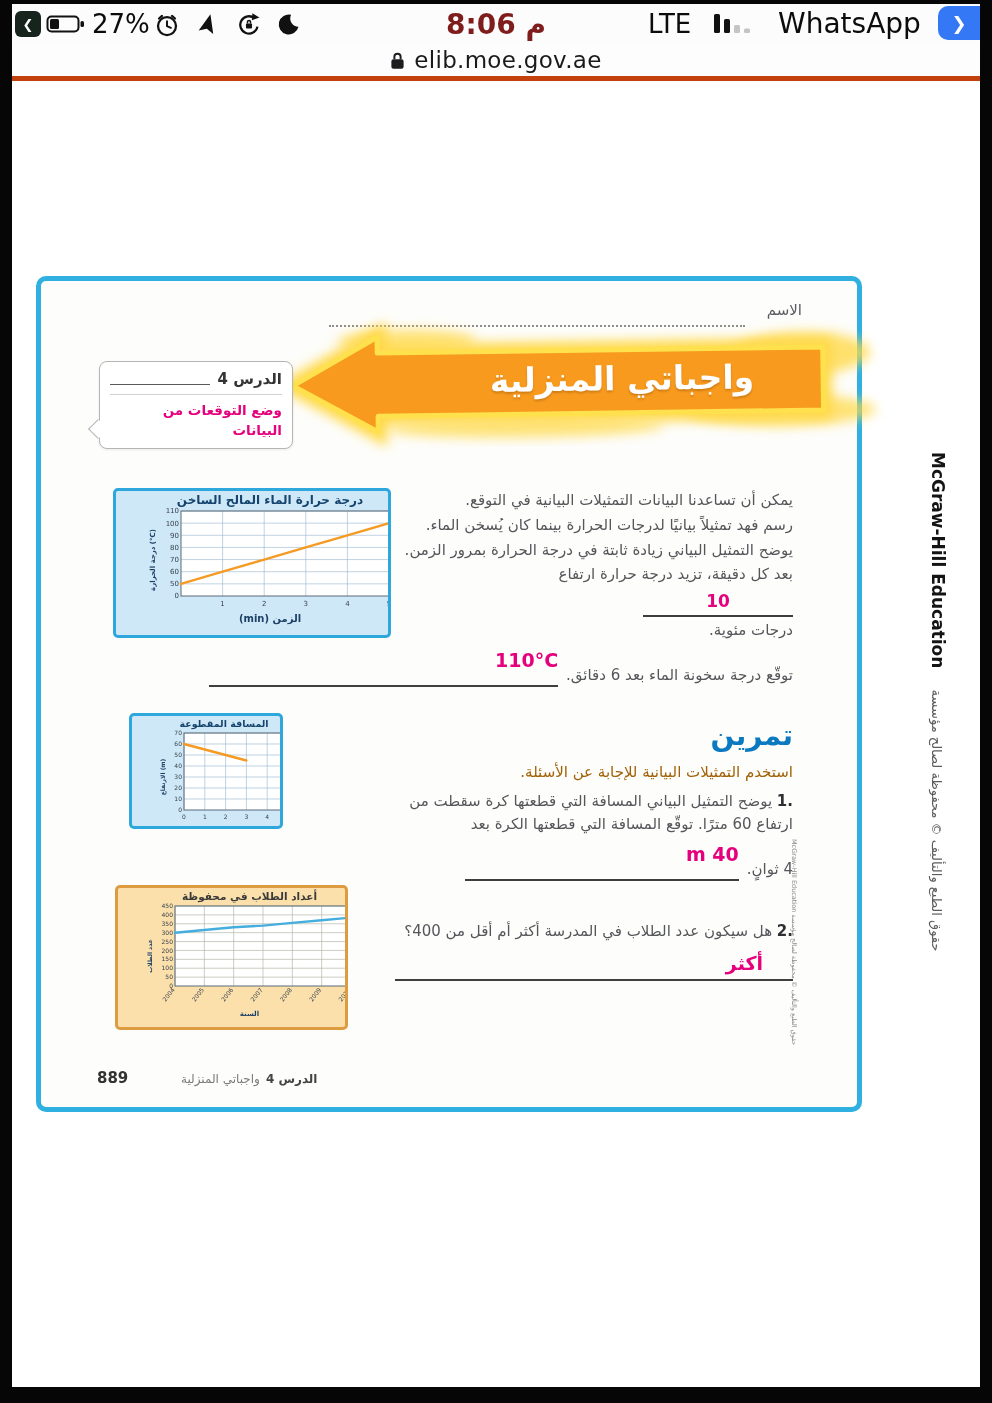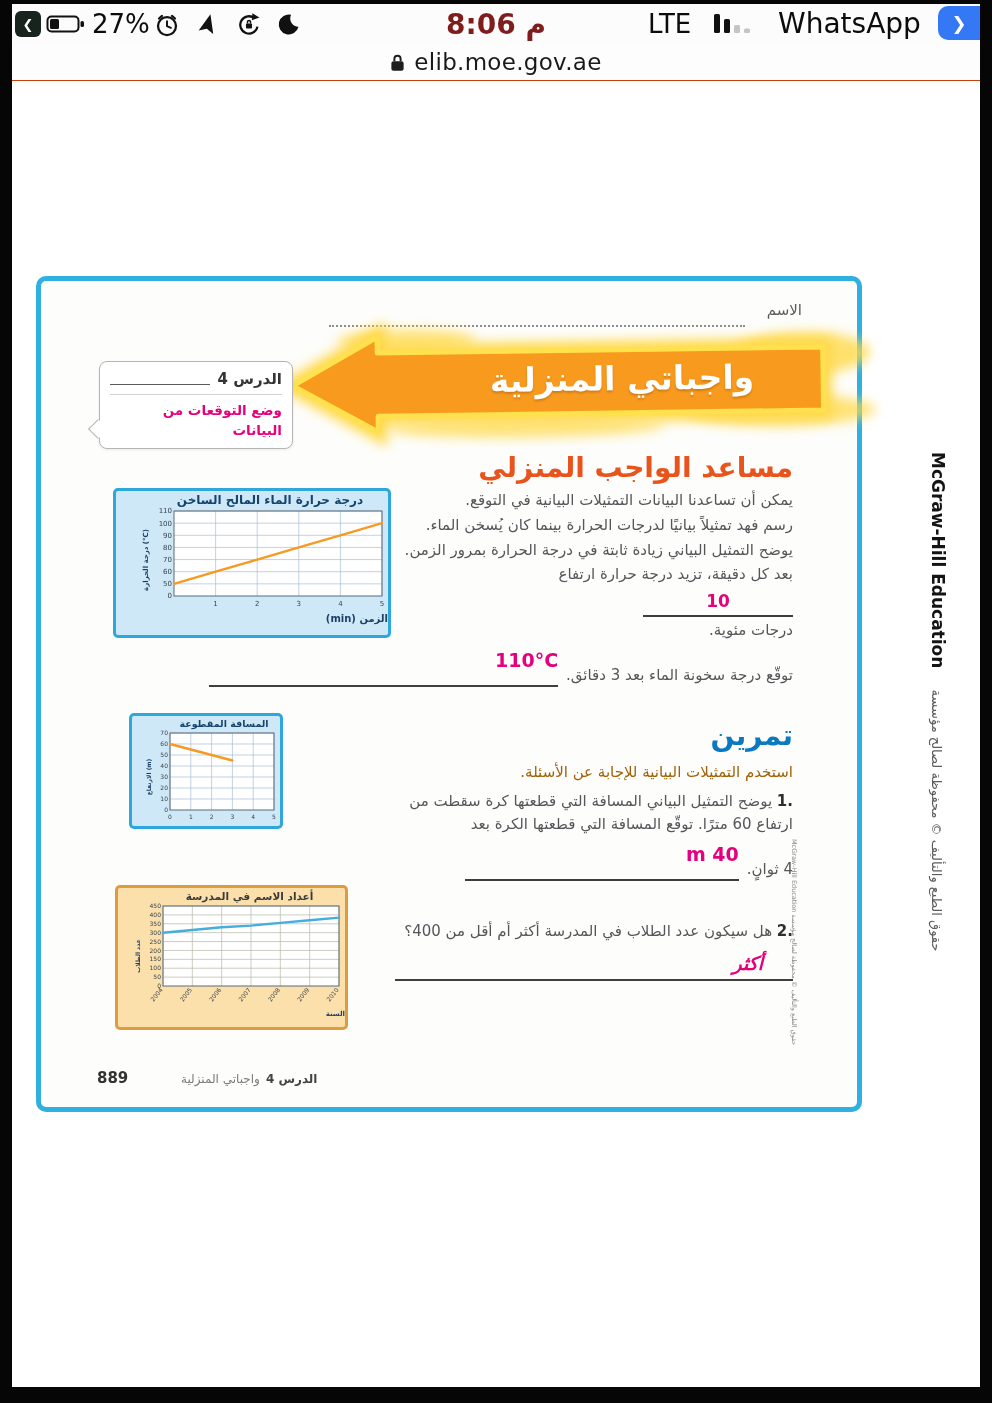--- a/index.html
+++ b/index.html
@@ -28,21 +28,21 @@
   .time { left: 0; right: 0; top: 4px; text-align: center; font-size: 28px; font-weight: 600; color: #7f1d1d; }
   .lte { left: 636px; top: 5px; font-size: 26px; font-weight: 400; color: #0c0c0c; }
   .signal-icon { left: 702px; top: 9px; }
   .wa-label { left: 766px; top: 3px; font-size: 28px; font-weight: 400; color: #0c0c0c; cursor: pointer; }
   .return-btn { right: 0px; top: 2px; width: 42px; height: 34px; background: var(--ios-blue, #3478f6);
                 border-radius: 10px 0 0 10px; color: #fff; font-size: 18px; font-weight: bold;
                 display: flex; align-items: center; justify-content: center; cursor: pointer; }
 
   
   .url-bar { position: absolute; left: 12px; top: 44px; width: 968px; height: 37px; background: #fdfdfd;
-             border-bottom: 1px solid #c2410c; display: flex; align-items: center; justify-content: center;
+             border-bottom: 5px solid #c2410c; display: flex; align-items: center; justify-content: center;
              gap: 9px; cursor: pointer; }
   .url-text { font-size: 23px; color: #1a1a1a; letter-spacing: 0.3px; }
 
   
   .content { position: absolute; left: 12px; top: 82px; width: 968px; height: 1305px; background: #ffffff; }
   .book-page { position: absolute; left: 24px; top: 194px; width: 826px; height: 836px;
                border: 5px solid var(--page-border, #2fb0e0); border-radius: 10px; background: #fdfdfb; }
   .book-page > * { position: absolute; }
 
   .name-label { right: 55px; top: 20px; font-size: 15px; color: #5a5b5e; direction: rtl; }
@@ -89,26 +89,26 @@
 
   
   .exercise-title { right: 64px; top: 438px; font-size: 28px; font-weight: bold;
                     color: var(--exercise-blue, #0b79c0); direction: rtl; white-space: nowrap; }
   .exercise-intro { right: 64px; top: 482px; font-size: 15px; color: #a16207; direction: rtl; white-space: nowrap; }
   .q-block { left: 354px; right: 64px; direction: rtl; text-align: right; color: #55565a;
              font-size: 15px; line-height: 1.5; }
   .q-num { font-weight: bold; color: #2f2f33; }
   .q1 { top: 506px; }
   .q2 { top: 636px; }
-  .q2-answer { text-align: right; padding-right: 30px; margin-top: 6px; font-style: italic; }
+  .q2-answer { text-align: right; padding-right: 30px; margin-top: 6px; }
   .q2-line { border-bottom: 2px solid #3f3f3f; margin-top: 2px; }
 
   
   .chart-box { border: 3px solid #2ea7dc; border-radius: 5px; background: #cfe8f7;
-               display: flex; flex-direction: column; align-items: flex-end; overflow: hidden; padding-left: 36px; }
+               display: flex; flex-direction: column; align-items: center; overflow: hidden; padding-left: 36px; }
   .chart-title { font-weight: bold; text-align: center; padding-top: 2px; direction: rtl; width: 100%; }
   .chart-body { position: relative; padding-left: 13px; }
   .chart-ylabel { position: absolute; left: 7px; top: 50%; transform: translate(-50%,-50%) rotate(-90deg);
                   white-space: nowrap; color: #1c3f66; font-weight: bold; }
   .chart-xlabel { font-weight: bold; direction: rtl; color: #1c3f66; }
   .cb1 { left: 72px; top: 207px; width: 278px; height: 150px; }
   .cb1 .chart-title { font-size: 12px; }
   .cb1 .chart-ylabel { font-size: 7px; }
   .cb1 .chart-xlabel { font-size: 10px; }
   .cb2 { left: 88px; top: 432px; width: 154px; height: 116px; }
@@ -220,33 +220,32 @@
     <div class="lesson-box">
       <div class="lesson-row">
         <span class="lesson-title">الدرس 4</span>
         <span class="write-line"></span>
       </div>
       <div class="lesson-div"></div>
       <div class="lesson-sub">وضع التوقعات من البيانات</div>
       <div class="lesson-tail"></div>
     </div>
 
-    <div class="helper-title">مساعد الواجب المنزلي</div>
 
     <div class="helper-wrap">
       <p class="body-ar indent">يمكن أن تساعدنا البيانات التمثيلات البيانية في التوقع.</p>
       <p class="body-ar indent">رسم فهد تمثيلاً بيانيًا لدرجات الحرارة بينما كان يُسخن الماء.</p>
       <p class="body-ar indent">يوضح التمثيل البياني زيادة ثابتة في درجة الحرارة بمرور الزمن.</p>
       <p class="body-ar indent">بعد كل دقيقة، تزيد درجة حرارة ارتفاع</p>
       <div class="ans-rate-row">
         <span class="ans-underline"><span class="pink bold">10</span></span>
       </div>
       <p class="body-ar indent">درجات مئوية.</p>
       <div class="predict-row">
-        <span class="nowrap">توقّع درجة سخونة الماء بعد 3 دقائق.</span>
+        <span class="nowrap">توقّع درجة سخونة الماء بعد 6 دقائق.</span>
         <span class="fill-underline"><span class="pink bold big">110°C</span></span>
       </div>
     </div>
 
     <div class="chart-box cb1" style="background: rgb(207, 232, 247); border-color: rgb(46, 167, 220);">
       <div class="chart-title" style="color: rgb(21, 69, 111);">درجة حرارة الماء المالح الساخن</div>
       <div class="chart-body">
         <div class="chart-ylabel">درجة الحرارة (°C)</div>
         <svg width="236" height="102">
             <rect x="22" y="4" width="208" height="85" fill="#ffffff"></rect>
@@ -332,21 +331,21 @@
       </p>
       <div class="predict-row">
         <span class="nowrap">4 ثوانٍ.</span>
         <span class="fill-underline" style="margin-left:70px">
           <span class="pink bold big">40 m</span>
         </span>
       </div>
     </div>
 
     <div class="chart-box cb3" style="background: rgb(251, 224, 172); border-color: rgb(221, 156, 63);">
-      <div class="chart-title" style="color: rgb(58, 58, 58);">أعداد الاسم في المدرسة</div>
+      <div class="chart-title" style="color: rgb(58, 58, 58);">أعداد الطلاب في محفوظة</div>
       <div class="chart-body">
         <div class="chart-ylabel">عدد الطلاب</div>
         <svg width="202" height="104">
             <rect x="20" y="4" width="176" height="80" fill="#ffffff"></rect>
             <text x="18" y="86.1" text-anchor="end" font-size="6" fill="#38424d">0</text>
             <line x1="20" y1="75.11111111111111" x2="196" y2="75.11111111111111" stroke="#b4b9a8" stroke-width="0.7"></line>
             <text x="18" y="77.21111111111111" text-anchor="end" font-size="6" fill="#38424d">50</text>
             <line x1="20" y1="66.22222222222223" x2="196" y2="66.22222222222223" stroke="#b4b9a8" stroke-width="0.7"></line>
             <text x="18" y="68.32222222222222" text-anchor="end" font-size="6" fill="#38424d">100</text>
             <line x1="20" y1="57.333333333333336" x2="196" y2="57.333333333333336" stroke="#b4b9a8" stroke-width="0.7"></line>

